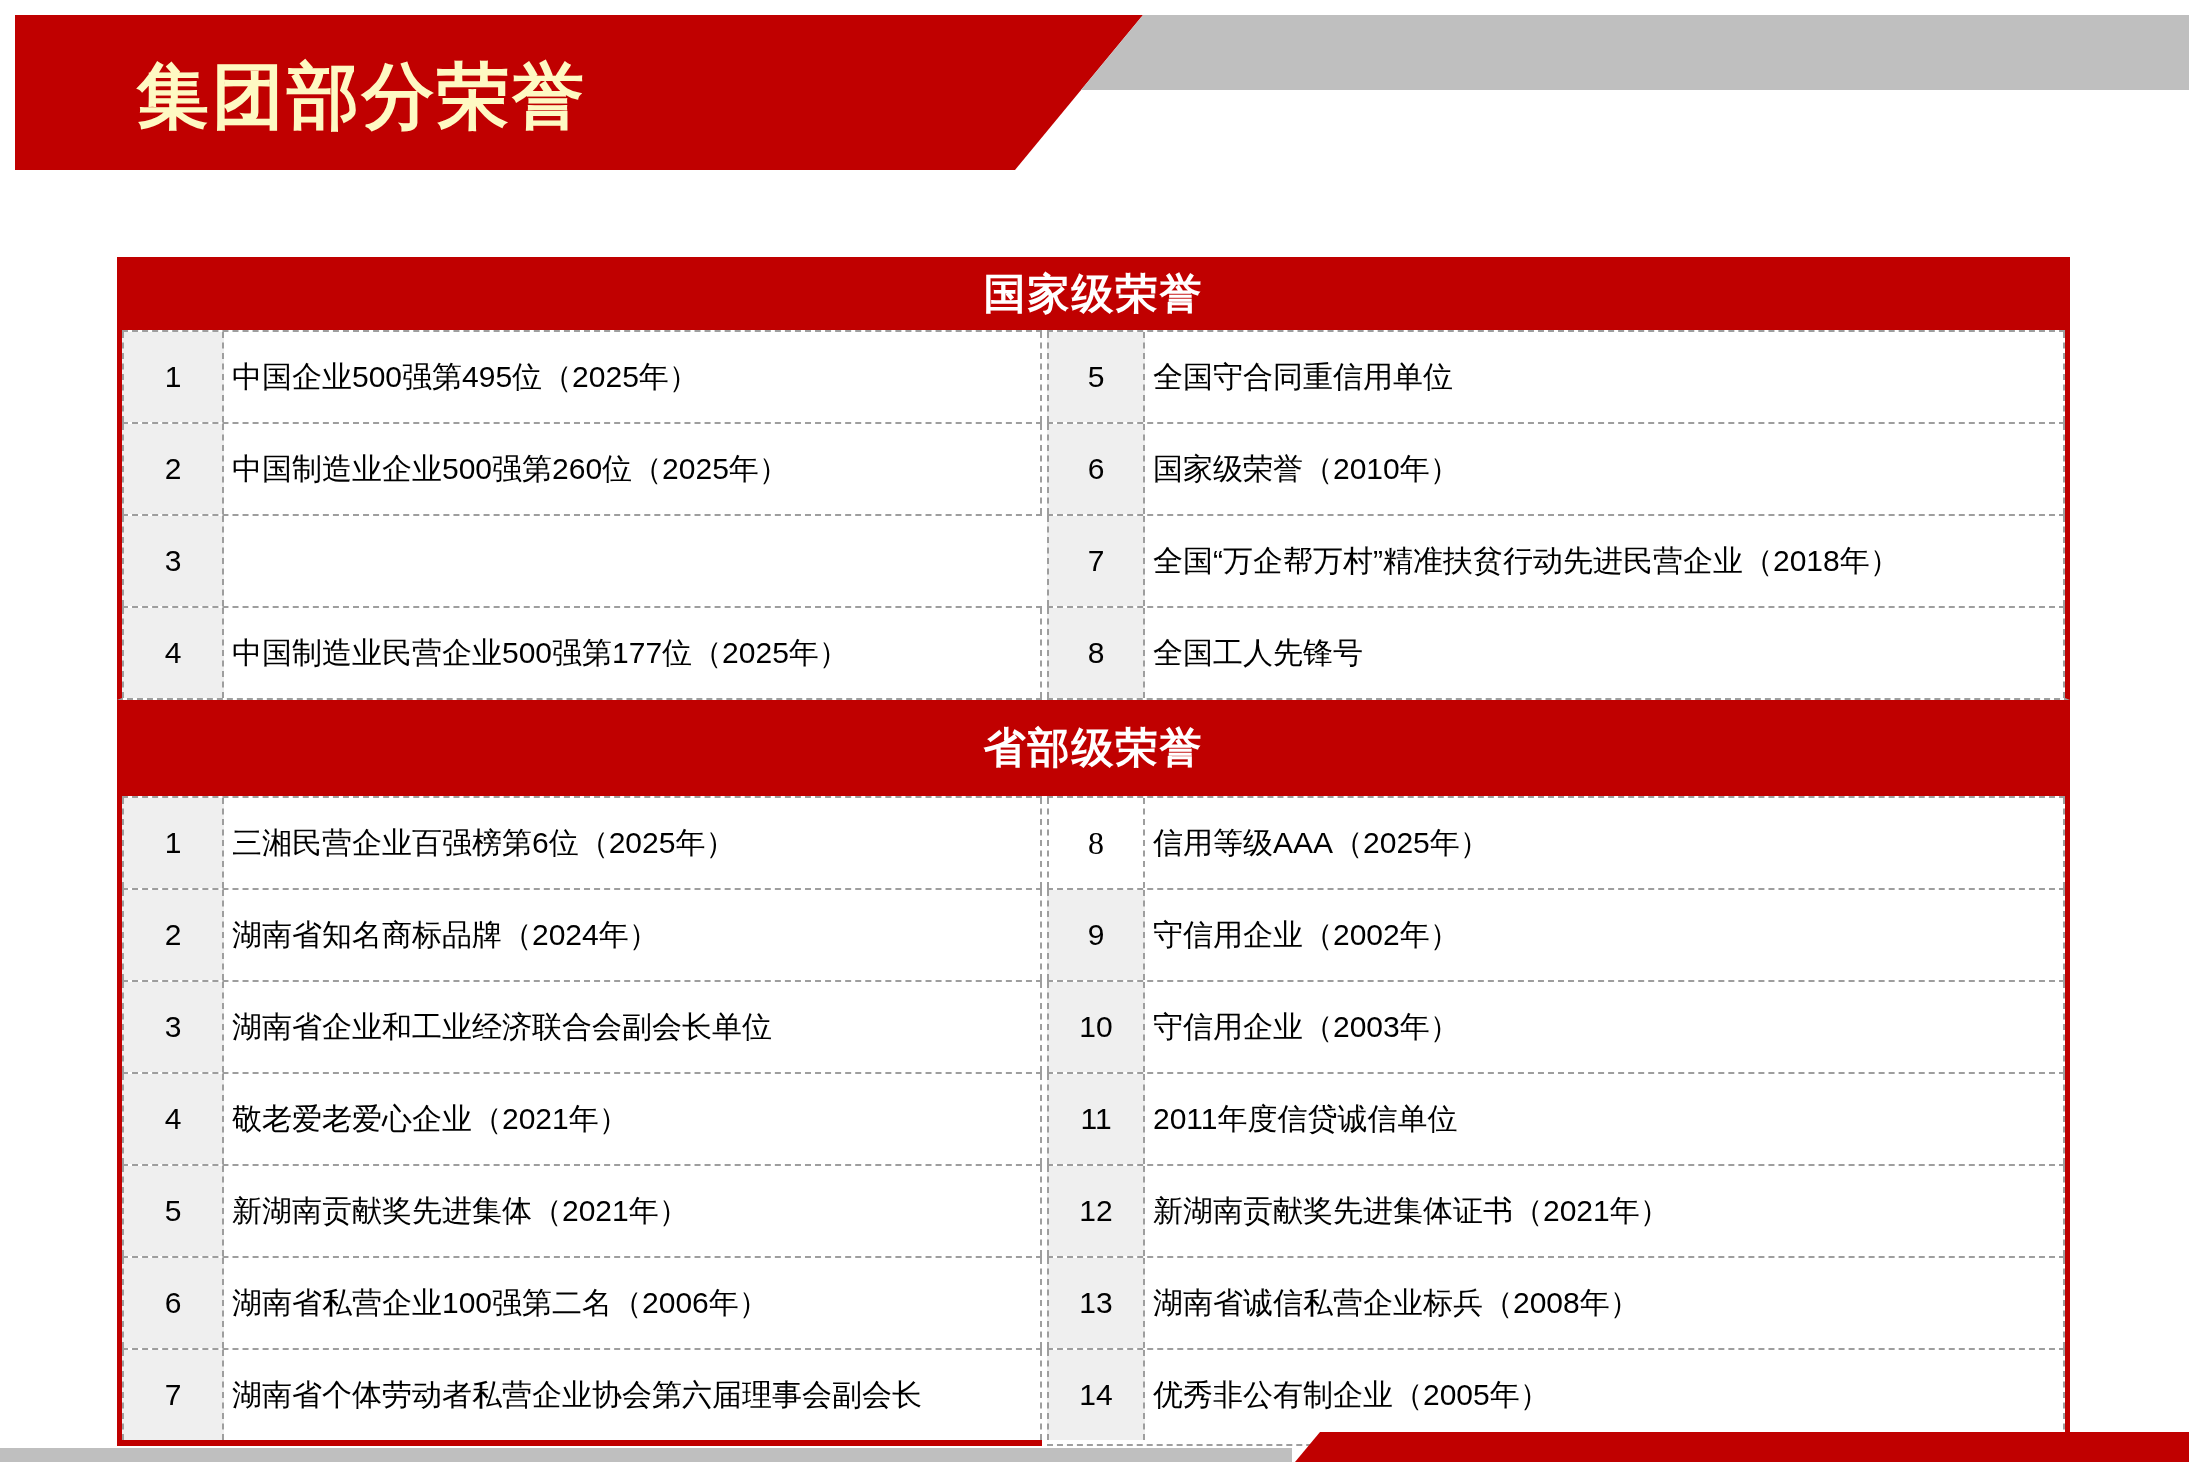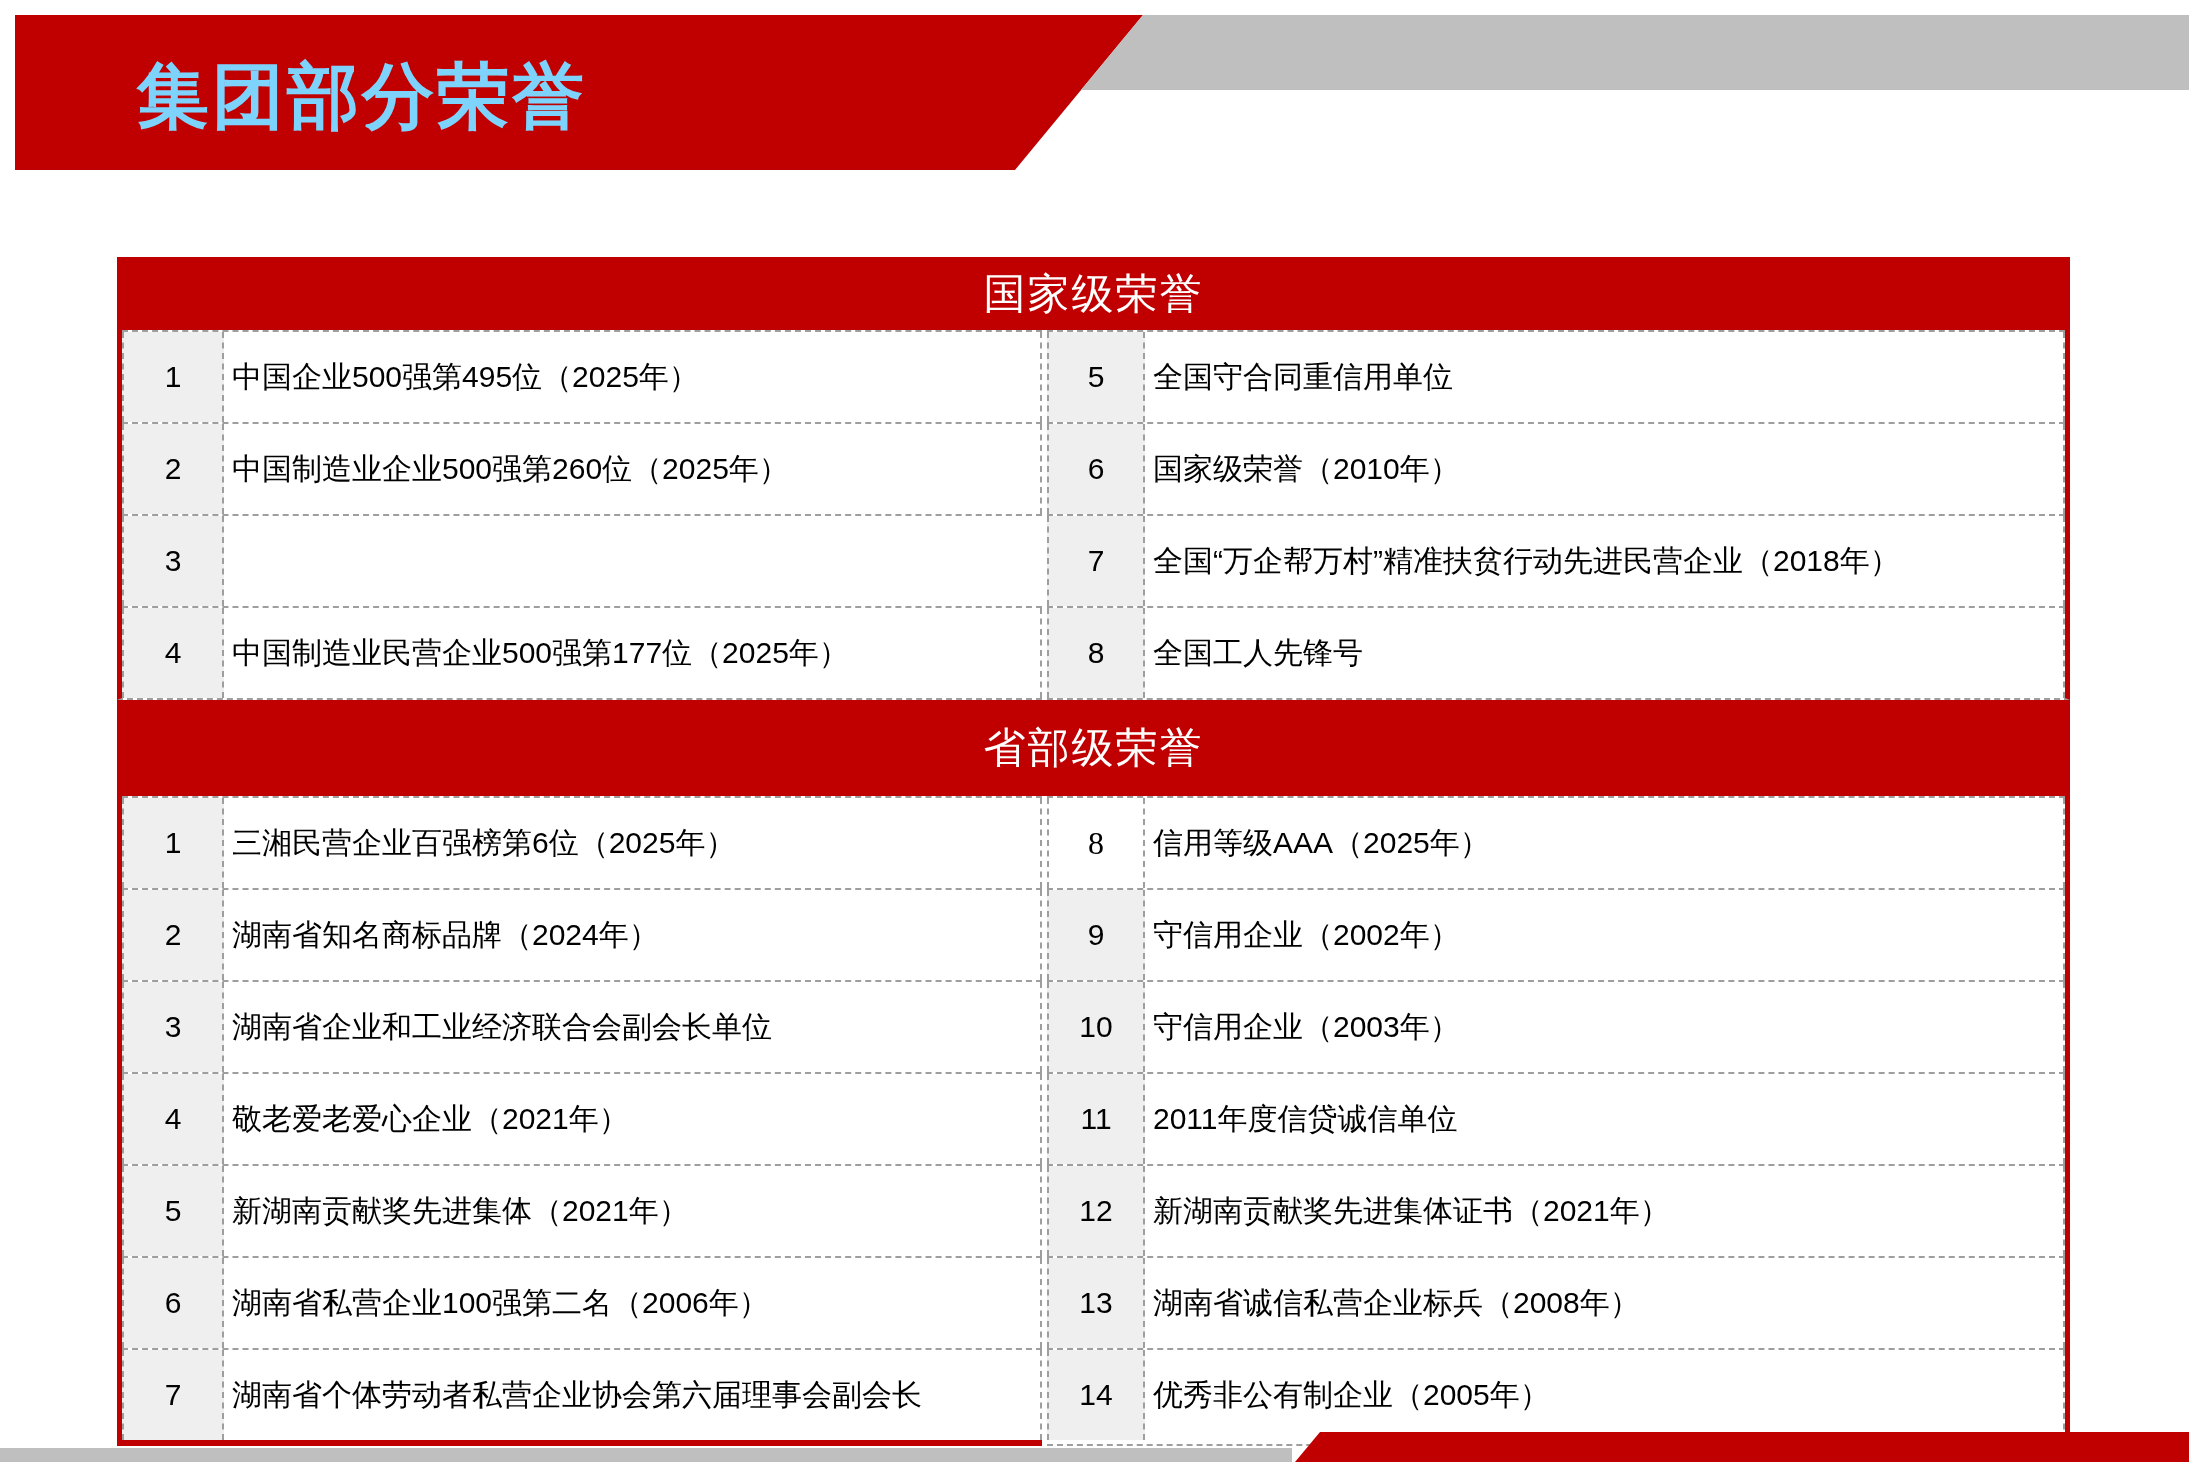--- a/index.html
+++ b/index.html
@@ -20,21 +20,21 @@
     left: 15px; top: 15px;
     width: 1128px; height: 155px;
     background: #C00000;
     clip-path: polygon(0 0, 1128px 0, 1000px 155px, 0 155px);
     display: flex;
     align-items: center;
   }
   .banner-title {
     padding-left: 122px;
     padding-top: 8px;
-    color: #7dd3fc;
+    color: #fef9c3;
     font-size: 72px;
     font-weight: bold;
     letter-spacing: 3px;
     white-space: nowrap;
   }
   .banner-gray {
     position: absolute;
     left: 1081px; top: 15px;
     width: 1108px; height: 75px;
     background: #BFBFBF;
@@ -45,21 +45,21 @@
   .tables {
     position: absolute;
     left: 117px; top: 257px;
     width: 1953px;
   }
   .theader {
     height: 73px;
     background: #C00000;
     color: #ffffff;
     font-size: 42px;
-    font-weight: normal;
+    font-weight: bold;
     letter-spacing: 2px;
     display: flex;
     align-items: center;
     justify-content: center;
   }
   .theader.second { height: 96px; }
 
   .rows-wrap { display: flex; }
   .half { background: #ffffff; }
   .half.left  { width: 925px; border-left: 5px solid #C00000; margin-right: 5px; }

